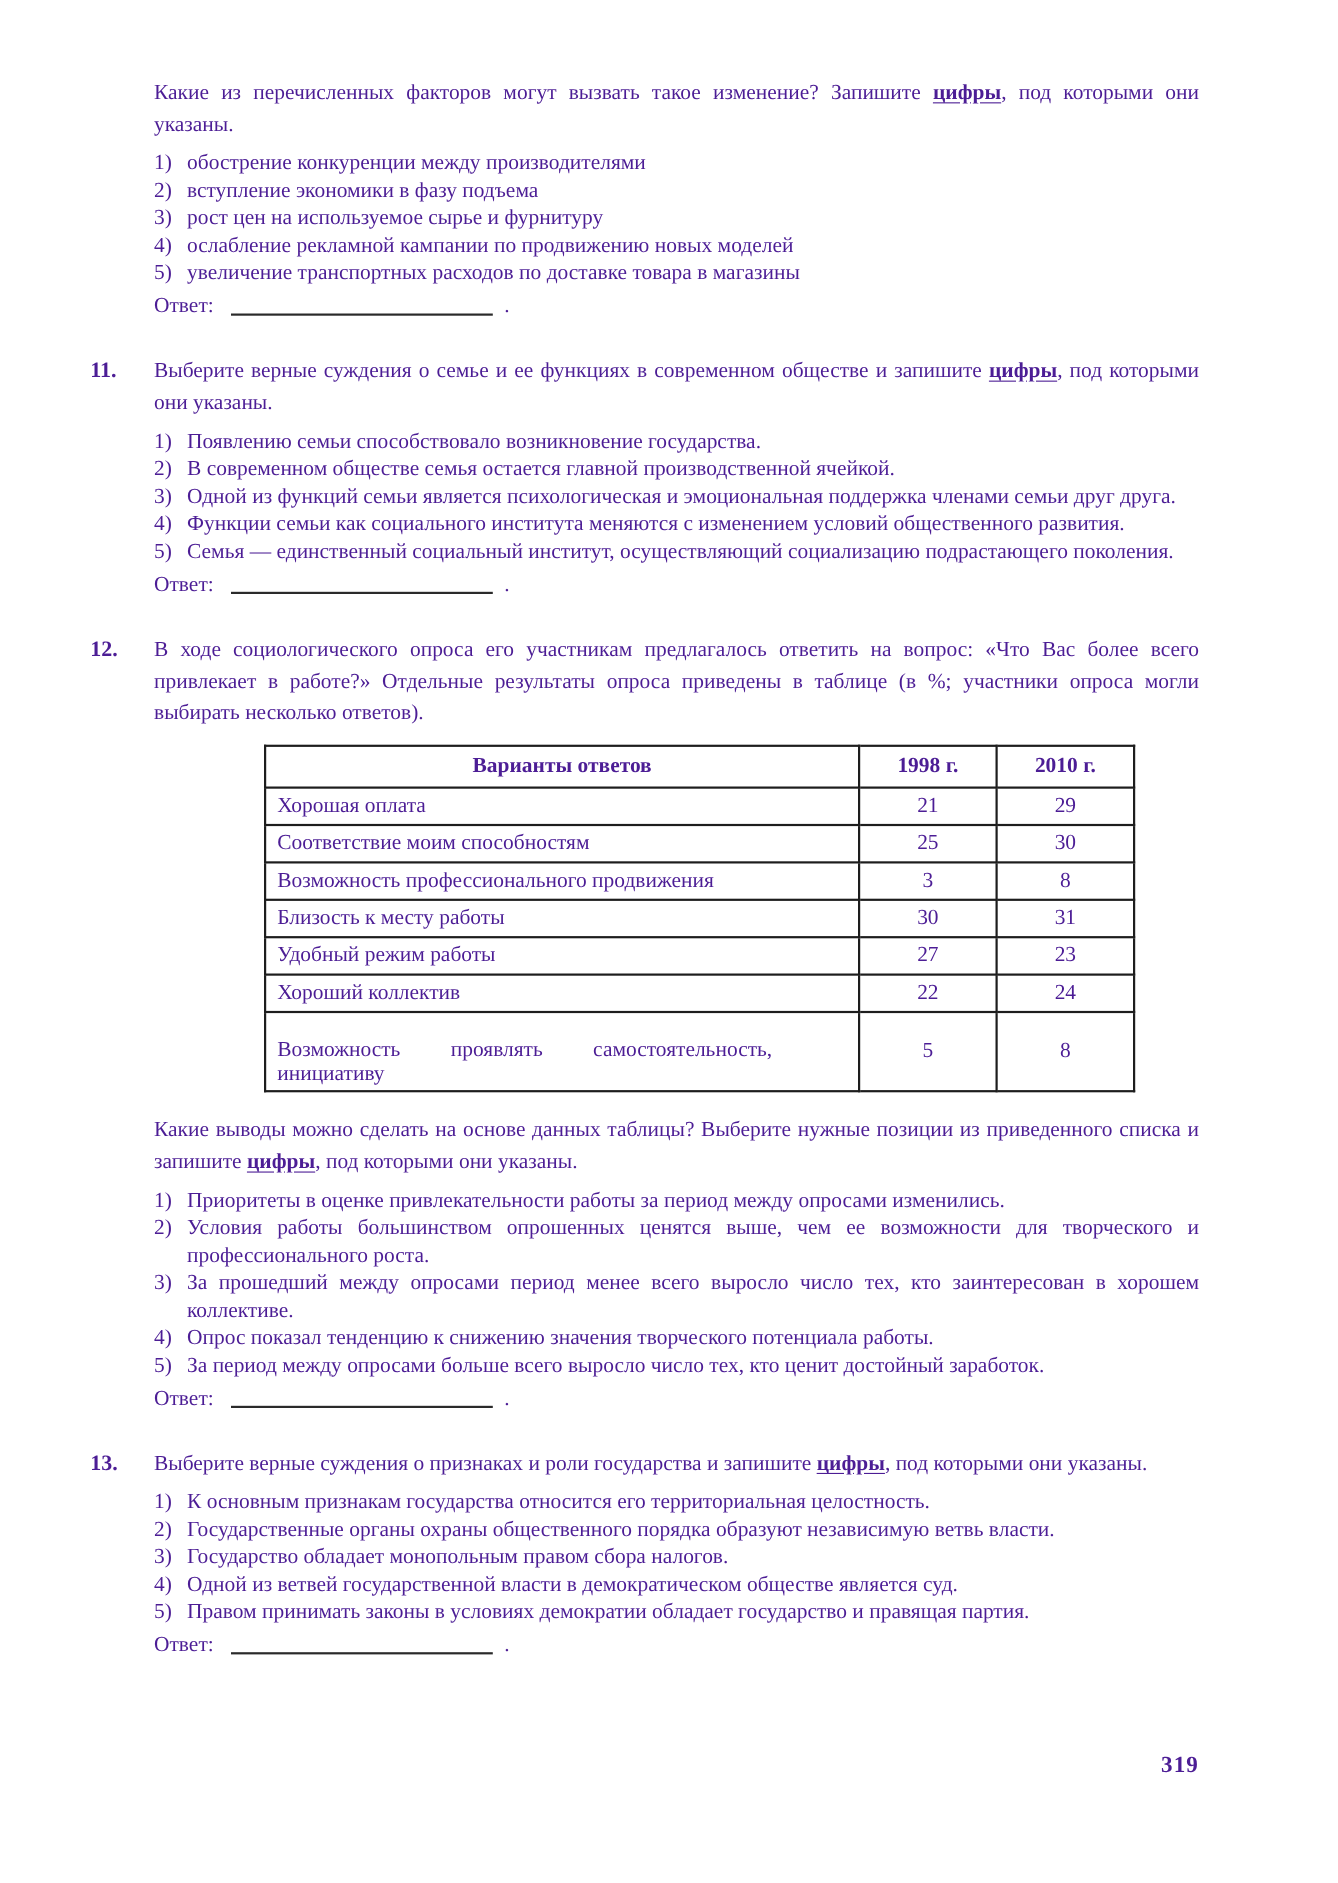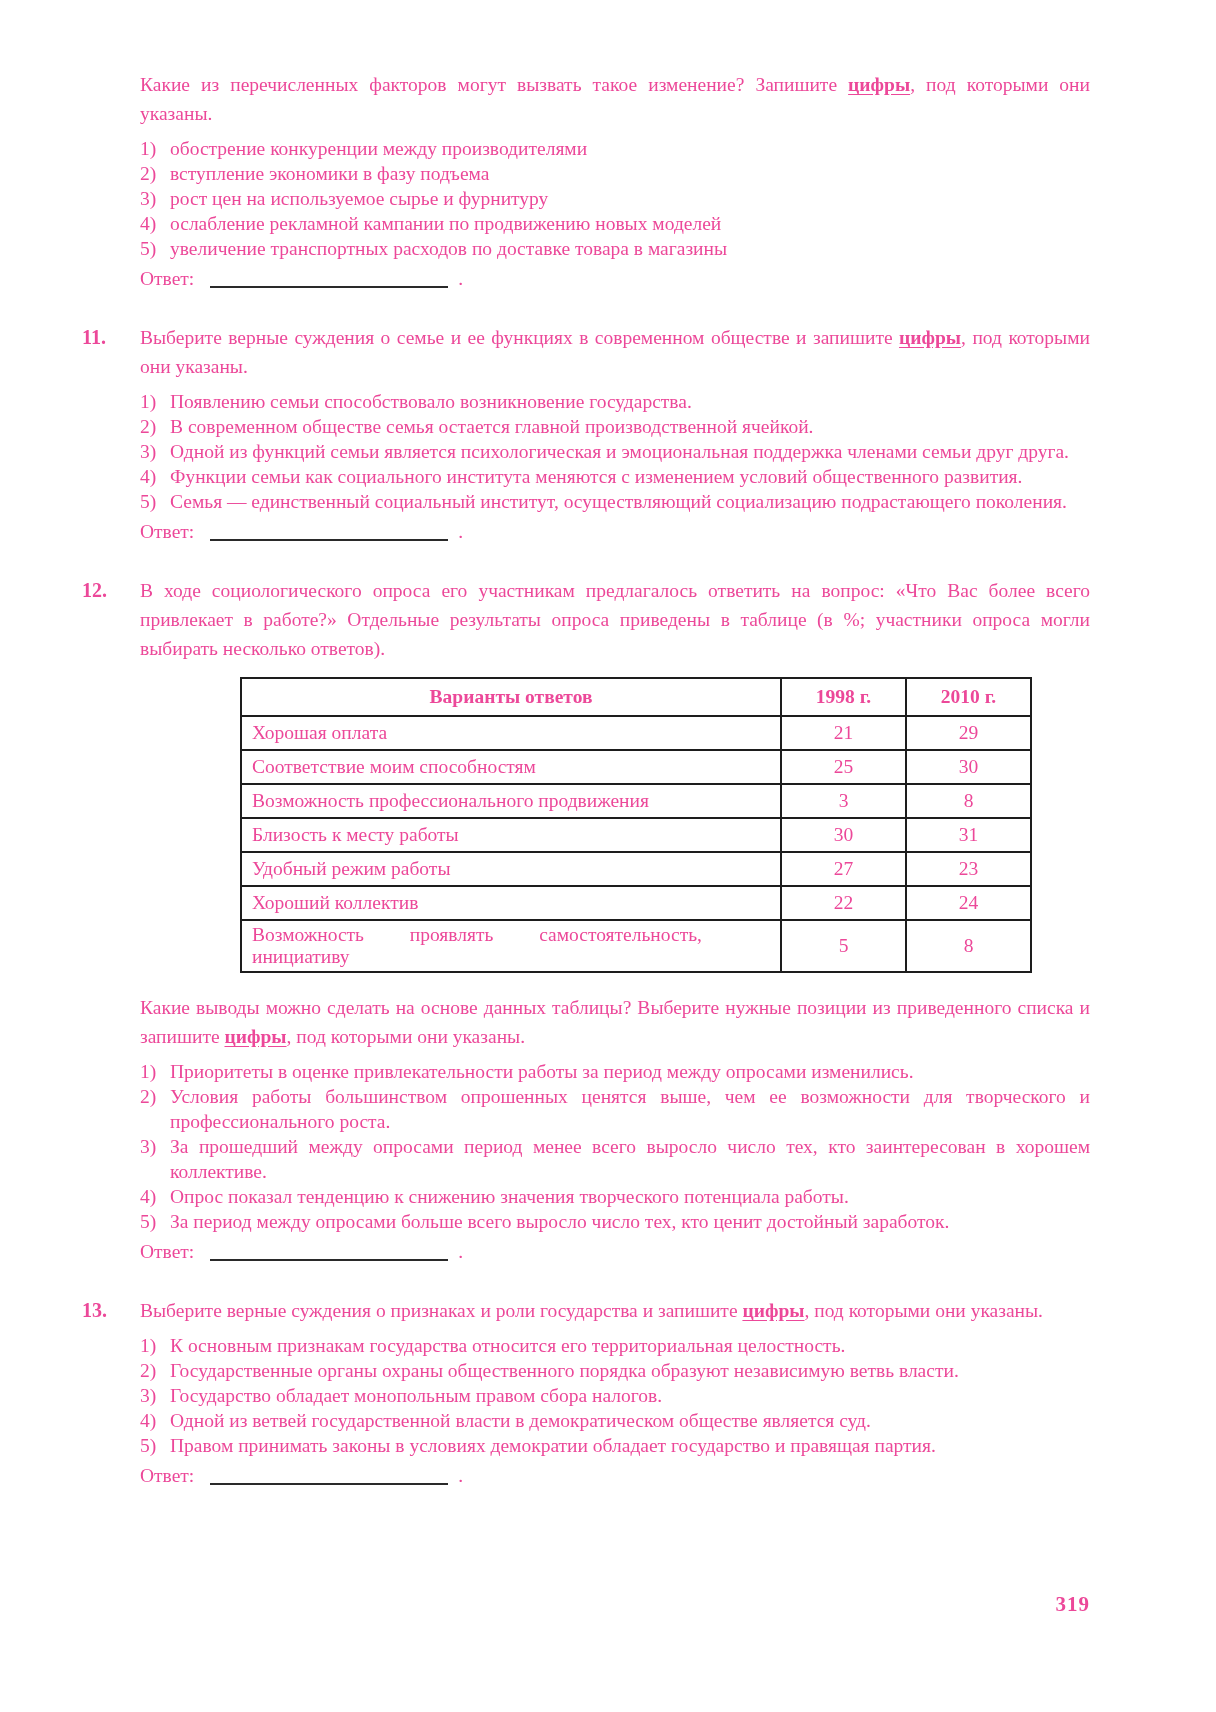--- a/index.html
+++ b/index.html
@@ -2,21 +2,21 @@
 <html><head>
 <meta charset="utf-8">
 <style>
   html,body { margin:0; padding:0; background:#e8e8e8; }
   .page {
     position: relative;
     width: 1216px;
     height: 1712px;
     background: #ffffff;
     font-family: "Liberation Serif", "DejaVu Serif", serif;
-    color: #ec4899;
+    color: #4c1d95;
     overflow: hidden;
     margin: 0 auto;
   }
   .content {
     position: absolute;
     left: 140px;
     top: 70px;
     width: 950px;
   }
   .question { position: relative; margin-bottom: 30px; }
@@ -80,20 +80,21 @@
     text-align: center;
     height: 30px;
   }
   table.survey td { height: 26px; }
   table.survey td.lbl { text-align: left; }
   table.survey td.num { text-align: center; }
   .wrap-lbl {
     display: inline-block;
     max-width: 450px;
     text-align: justify;
+    margin-top: 20px;
   }
   .pagenum {
     position: absolute;
     top: 1592px;
     right: 126px;
     font-size: 21px;
     font-weight: bold;
     letter-spacing: 1px;
     margin-left: 16px;
   }

